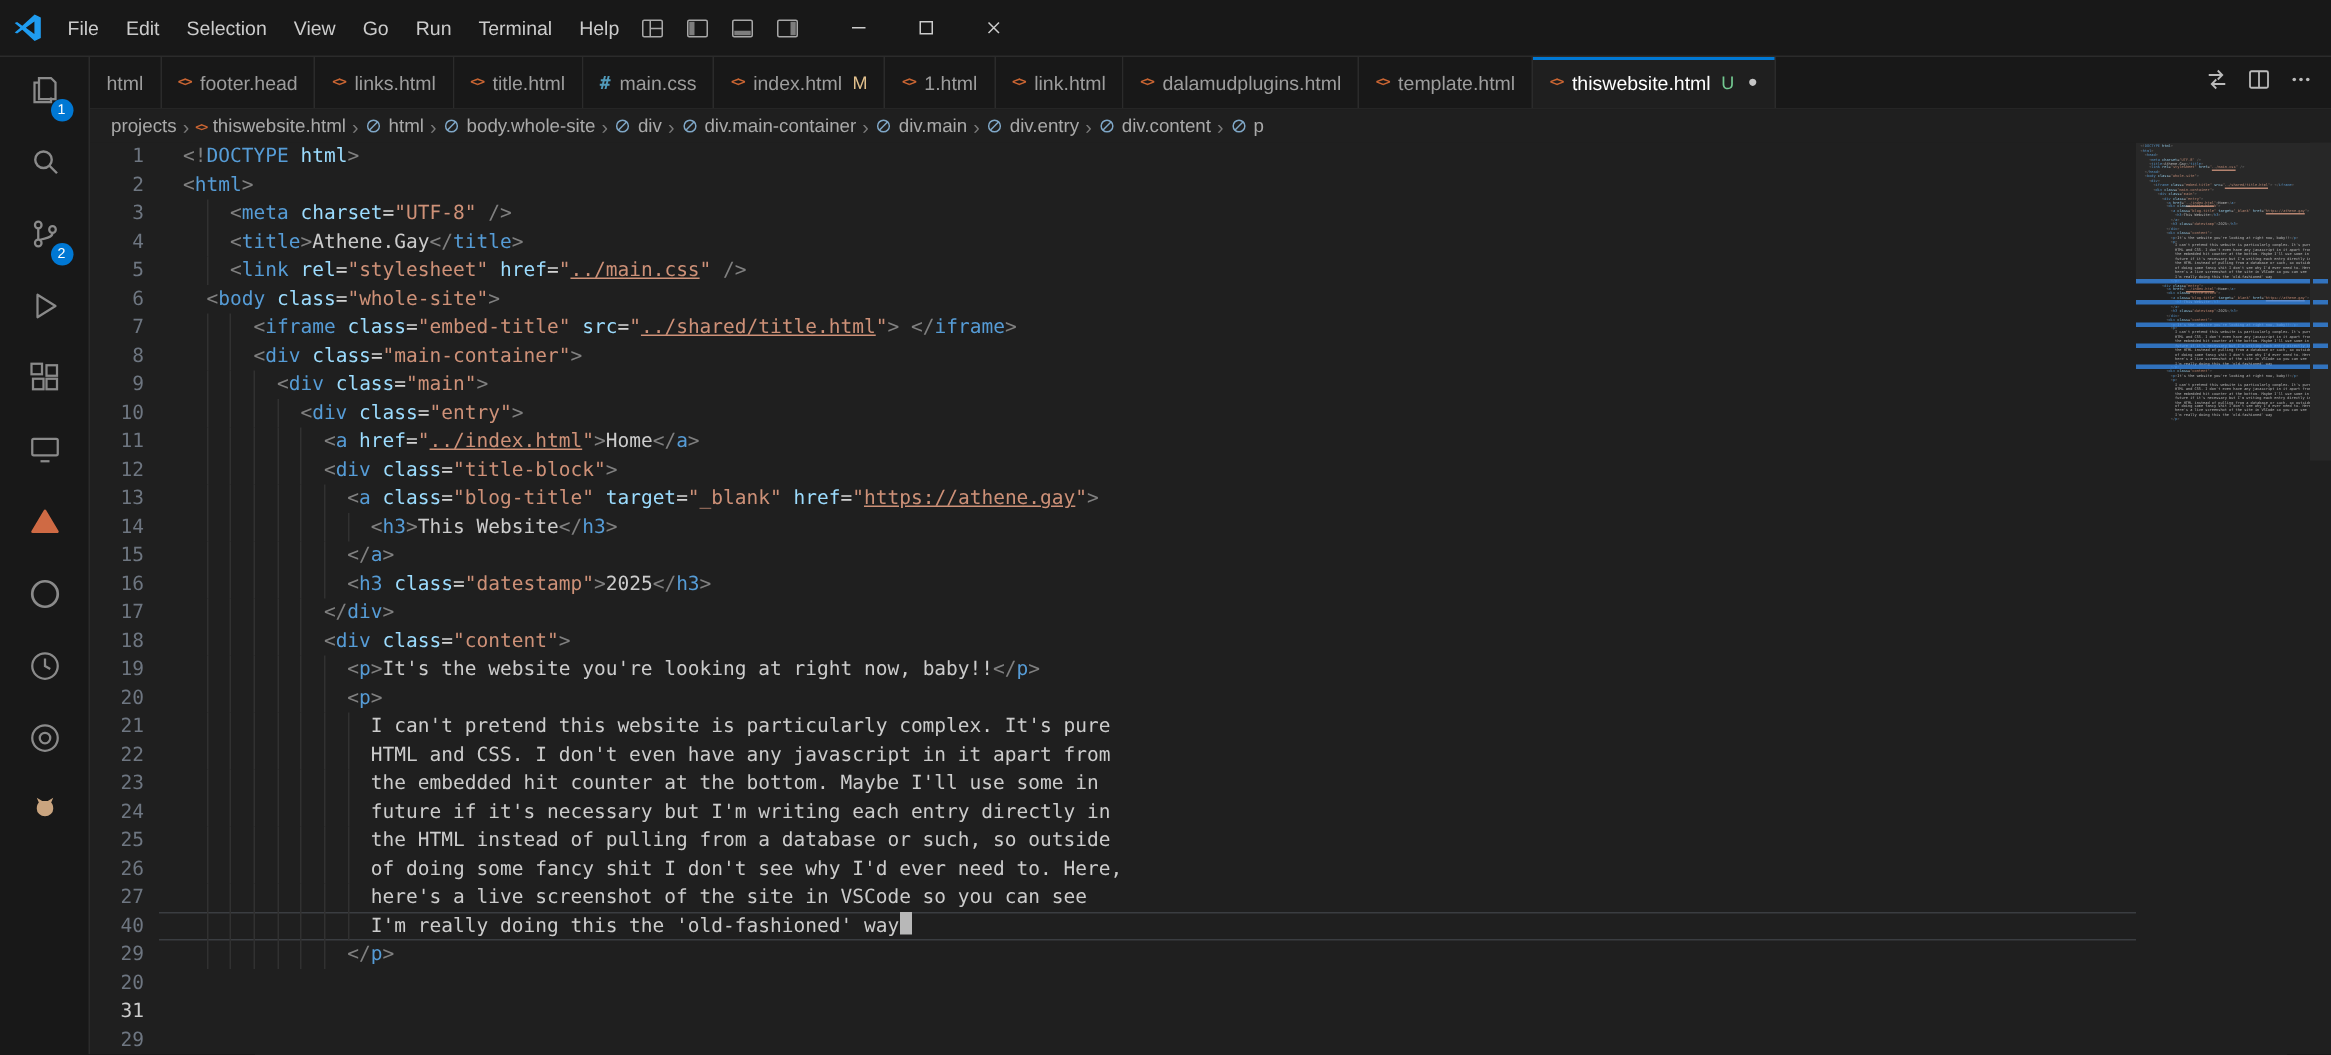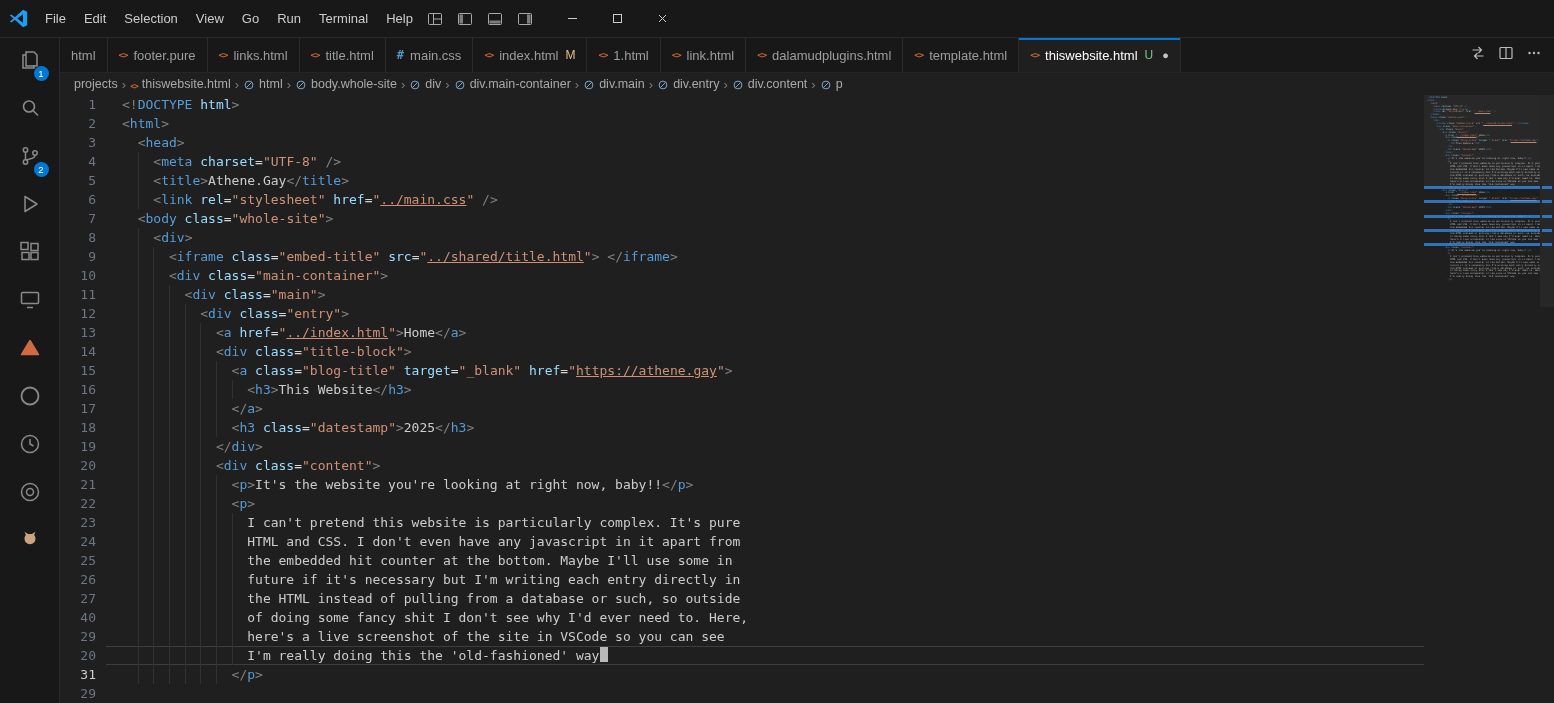--- a/index.html
+++ b/index.html
@@ -39,21 +39,21 @@
   .ficon.css{color:#519aba;font-size:12px;letter-spacing:0;}
   .ficon.small{font-size:8px;}
   .git-badge{font-size:12px;margin-left:1px;}
   .git-M{color:#e2c08d;}
   .git-U{color:#73c991;}
   .dirty-dot{color:#c5c5c5;font-size:11px;margin-left:3px;}
   .tab-actions{display:flex;align-items:center;gap:12px;padding:0 12px;color:#bbbbbb;}
 
   
   .breadcrumbs{height:22px;flex:0 0 22px;display:flex;align-items:center;padding-left:14px;font-size:12.5px;color:#a9a9a9;background:#1f1f1f;white-space:nowrap;overflow:hidden;}
-  .crumb{display:flex;align-items:flex-end;gap:4px;}
+  .crumb{display:flex;align-items:center;gap:4px;}
   .crumb-sep{margin:0 4px;color:#7a7a7a;font-size:13px;}
   .sym-icon{display:flex;align-items:center;}
 
   
   .editor{flex:1;display:flex;min-height:0;position:relative;background:#1f1f1f;}
   .gutter{width:46px;flex:0 0 46px;font-family:"DejaVu Sans Mono",monospace;font-size:13px;color:#6e7681;}
   .ln{height:19px;line-height:19px;text-align:right;padding-right:10px;}
   .ln-active{color:#cccccc;}
   .code{flex:1;min-width:0;font-family:"DejaVu Sans Mono",monospace;font-size:13px;overflow:hidden;}
   .code-line{height:19px;line-height:19px;white-space:pre;position:relative;padding-left:16px;}
@@ -217,21 +217,21 @@
 
     <div class="editor-col">
 
       <div class="tabbar">
         <div class="tab-strip">
             <div class="tab">
               <span class="tab-label">html</span>
             </div>
             <div class="tab">
               <span class="ficon">&lt;&gt;</span>
-              <span class="tab-label">footer.pure</span>
+              <span class="tab-label">footer.head</span>
             </div>
             <div class="tab">
               <span class="ficon">&lt;&gt;</span>
               <span class="tab-label">links.html</span>
             </div>
             <div class="tab">
               <span class="ficon">&lt;&gt;</span>
               <span class="tab-label">title.html</span>
             </div>
             <div class="tab">
@@ -405,26 +405,24 @@
             <div class="ln">27</div>
             <div class="ln">40</div>
             <div class="ln">29</div>
             <div class="ln">20</div>
             <div class="ln ln-active">31</div>
             <div class="ln">29</div>
           </div>
         <div class="code">
             <div class="code-line"><span class="tk-p">&lt;!</span><span class="tk-t">DOCTYPE</span><span class="tk-d"> html</span><span class="tk-p">&gt;</span></div>
             <div class="code-line"><span class="tk-p">&lt;</span><span class="tk-t">html</span><span class="tk-p">&gt;</span></div>
-            <div class="code-line"><span class="tk-p">  &lt;</span><span class="tk-t">head</span><span class="tk-p">&gt;</span></div>
             <div class="code-line"><i class="guide" style="left: calc(2ch + 16px);"></i><span class="tk-p">    &lt;</span><span class="tk-t">meta</span><span class="tk-a"> charset</span><span class="tk-o">=</span><span class="tk-s">"UTF-8"</span><span class="tk-p"> /&gt;</span></div>
             <div class="code-line"><i class="guide" style="left: calc(2ch + 16px);"></i><span class="tk-p">    &lt;</span><span class="tk-t">title</span><span class="tk-p">&gt;</span><span class="tk-x">Athene.Gay</span><span class="tk-p">&lt;/</span><span class="tk-t">title</span><span class="tk-p">&gt;</span></div>
             <div class="code-line"><i class="guide" style="left: calc(2ch + 16px);"></i><span class="tk-p">    &lt;</span><span class="tk-t">link</span><span class="tk-a"> rel</span><span class="tk-o">=</span><span class="tk-s">"stylesheet"</span><span class="tk-a"> href</span><span class="tk-o">=</span><span class="tk-s">"</span><span class="tk-u">../main.css</span><span class="tk-s">"</span><span class="tk-p"> /&gt;</span></div>
             <div class="code-line"><span class="tk-p">  &lt;</span><span class="tk-t">body</span><span class="tk-a"> class</span><span class="tk-o">=</span><span class="tk-s">"whole-site"</span><span class="tk-p">&gt;</span></div>
-            <div class="code-line"><i class="guide" style="left: calc(2ch + 16px);"></i><span class="tk-p">    &lt;</span><span class="tk-t">div</span><span class="tk-p">&gt;</span></div>
             <div class="code-line"><i class="guide" style="left: calc(2ch + 16px);"></i><i class="guide" style="left: calc(4ch + 16px);"></i><span class="tk-p">      &lt;</span><span class="tk-t">iframe</span><span class="tk-a"> class</span><span class="tk-o">=</span><span class="tk-s">"embed-title"</span><span class="tk-a"> src</span><span class="tk-o">=</span><span class="tk-s">"</span><span class="tk-u">../shared/title.html</span><span class="tk-s">"</span><span class="tk-p">&gt; &lt;/</span><span class="tk-t">iframe</span><span class="tk-p">&gt;</span></div>
             <div class="code-line"><i class="guide" style="left: calc(2ch + 16px);"></i><i class="guide" style="left: calc(4ch + 16px);"></i><span class="tk-p">      &lt;</span><span class="tk-t">div</span><span class="tk-a"> class</span><span class="tk-o">=</span><span class="tk-s">"main-container"</span><span class="tk-p">&gt;</span></div>
             <div class="code-line"><i class="guide" style="left: calc(2ch + 16px);"></i><i class="guide" style="left: calc(4ch + 16px);"></i><i class="guide" style="left: calc(6ch + 16px);"></i><span class="tk-p">        &lt;</span><span class="tk-t">div</span><span class="tk-a"> class</span><span class="tk-o">=</span><span class="tk-s">"main"</span><span class="tk-p">&gt;</span></div>
             <div class="code-line"><i class="guide" style="left: calc(2ch + 16px);"></i><i class="guide" style="left: calc(4ch + 16px);"></i><i class="guide" style="left: calc(6ch + 16px);"></i><i class="guide" style="left: calc(8ch + 16px);"></i><span class="tk-p">          &lt;</span><span class="tk-t">div</span><span class="tk-a"> class</span><span class="tk-o">=</span><span class="tk-s">"entry"</span><span class="tk-p">&gt;</span></div>
             <div class="code-line"><i class="guide" style="left: calc(2ch + 16px);"></i><i class="guide" style="left: calc(4ch + 16px);"></i><i class="guide" style="left: calc(6ch + 16px);"></i><i class="guide" style="left: calc(8ch + 16px);"></i><i class="guide" style="left: calc(10ch + 16px);"></i><span class="tk-p">            &lt;</span><span class="tk-t">a</span><span class="tk-a"> href</span><span class="tk-o">=</span><span class="tk-s">"</span><span class="tk-u">../index.html</span><span class="tk-s">"</span><span class="tk-p">&gt;</span><span class="tk-x">Home</span><span class="tk-p">&lt;/</span><span class="tk-t">a</span><span class="tk-p">&gt;</span></div>
             <div class="code-line"><i class="guide" style="left: calc(2ch + 16px);"></i><i class="guide" style="left: calc(4ch + 16px);"></i><i class="guide" style="left: calc(6ch + 16px);"></i><i class="guide" style="left: calc(8ch + 16px);"></i><i class="guide" style="left: calc(10ch + 16px);"></i><span class="tk-p">            &lt;</span><span class="tk-t">div</span><span class="tk-a"> class</span><span class="tk-o">=</span><span class="tk-s">"title-block"</span><span class="tk-p">&gt;</span></div>
             <div class="code-line"><i class="guide" style="left: calc(2ch + 16px);"></i><i class="guide" style="left: calc(4ch + 16px);"></i><i class="guide" style="left: calc(6ch + 16px);"></i><i class="guide" style="left: calc(8ch + 16px);"></i><i class="guide" style="left: calc(10ch + 16px);"></i><i class="guide" style="left: calc(12ch + 16px);"></i><span class="tk-p">              &lt;</span><span class="tk-t">a</span><span class="tk-a"> class</span><span class="tk-o">=</span><span class="tk-s">"blog-title"</span><span class="tk-a"> target</span><span class="tk-o">=</span><span class="tk-s">"_blank"</span><span class="tk-a"> href</span><span class="tk-o">=</span><span class="tk-s">"</span><span class="tk-u">https://athene.gay</span><span class="tk-s">"</span><span class="tk-p">&gt;</span></div>
             <div class="code-line"><i class="guide" style="left: calc(2ch + 16px);"></i><i class="guide" style="left: calc(4ch + 16px);"></i><i class="guide" style="left: calc(6ch + 16px);"></i><i class="guide" style="left: calc(8ch + 16px);"></i><i class="guide" style="left: calc(10ch + 16px);"></i><i class="guide" style="left: calc(12ch + 16px);"></i><i class="guide" style="left: calc(14ch + 16px);"></i><span class="tk-p">                &lt;</span><span class="tk-t">h3</span><span class="tk-p">&gt;</span><span class="tk-x">This Website</span><span class="tk-p">&lt;/</span><span class="tk-t">h3</span><span class="tk-p">&gt;</span></div>
             <div class="code-line"><i class="guide" style="left: calc(2ch + 16px);"></i><i class="guide" style="left: calc(4ch + 16px);"></i><i class="guide" style="left: calc(6ch + 16px);"></i><i class="guide" style="left: calc(8ch + 16px);"></i><i class="guide" style="left: calc(10ch + 16px);"></i><i class="guide" style="left: calc(12ch + 16px);"></i><span class="tk-p">              &lt;/</span><span class="tk-t">a</span><span class="tk-p">&gt;</span></div>
             <div class="code-line"><i class="guide" style="left: calc(2ch + 16px);"></i><i class="guide" style="left: calc(4ch + 16px);"></i><i class="guide" style="left: calc(6ch + 16px);"></i><i class="guide" style="left: calc(8ch + 16px);"></i><i class="guide" style="left: calc(10ch + 16px);"></i><i class="guide" style="left: calc(12ch + 16px);"></i><span class="tk-p">              &lt;</span><span class="tk-t">h3</span><span class="tk-a"> class</span><span class="tk-o">=</span><span class="tk-s">"datestamp"</span><span class="tk-p">&gt;</span><span class="tk-x">2025</span><span class="tk-p">&lt;/</span><span class="tk-t">h3</span><span class="tk-p">&gt;</span></div>

